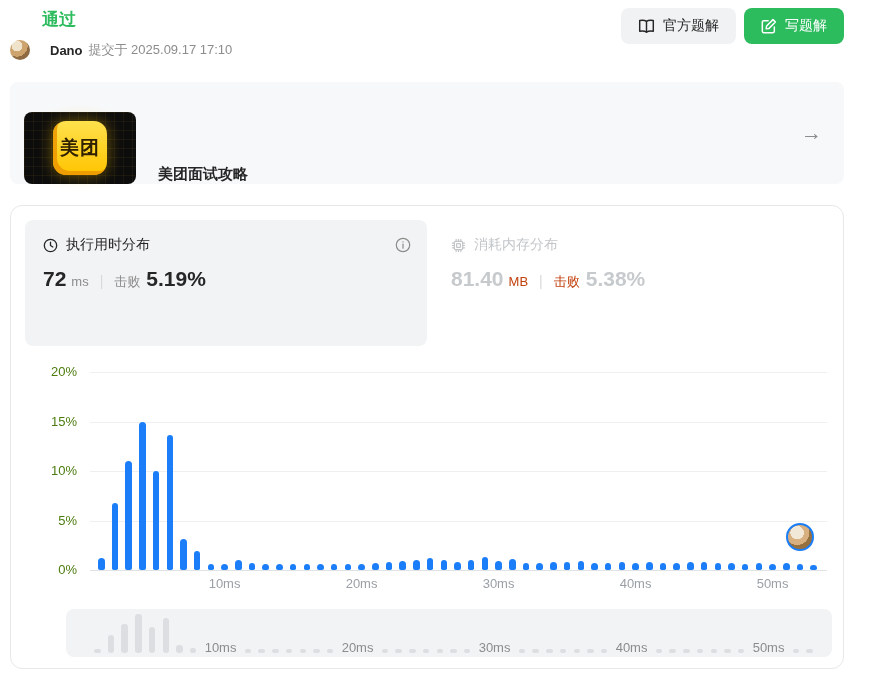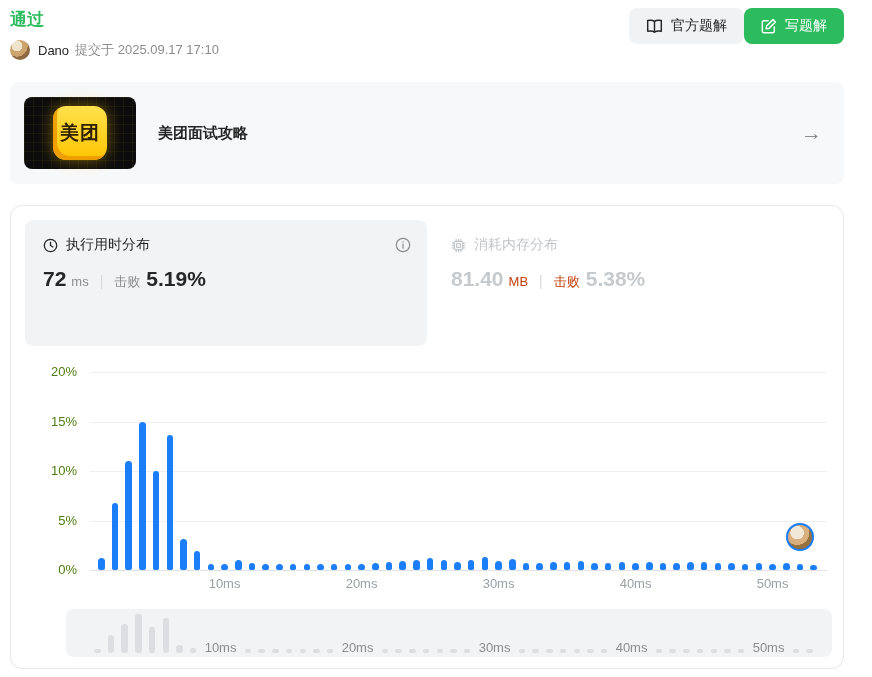--- a/index.html
+++ b/index.html
@@ -4,37 +4,37 @@
 <style>
   * { margin:0; padding:0; box-sizing:border-box; }
   html,body { width:872px; height:677px; background:#ffffff; overflow:hidden;
     font-family:"Liberation Sans","DejaVu Sans",sans-serif; color:#262626; }
   .page { position:relative; width:872px; height:677px; padding:8px 28px 0 10px; }
 
   
   .header { display:flex; justify-content:space-between; align-items:flex-start; }
   .hdr-left {}
   .status-row { display:flex; align-items:baseline; }
-  .status { font-size:17px; font-weight:700; color:#2cbb5d; }
+  .status { font-size:17px; font-weight:700; color:#2cbb5d;margin-left:32px; }
   .cases { font-size:13px; color:#8c8c8c; margin-left:10px; }
   .submit-row { display:flex; align-items:center; margin-top:9px; }
   .avatar-sm { width:20px; height:20px; border-radius:50%;
     background:radial-gradient(circle at 35% 30%, #efe3cc 0 28%, #cda36e 29% 55%, #8d6a42 56% 80%, #6e4f2e 81% 100%); }
-  .uname { font-size:13px; font-weight:400; margin-left:8px; }
+  .uname { font-size:13px; font-weight:700; margin-left:20px; }
   .subtime { font-size:13px; color:#8c8c8c; margin-left:6px; }
-  .hdr-actions { display:flex; }
+  .hdr-actions { display:flex; gap:8px; }
   .btn { height:36px; display:flex; align-items:center; gap:8px; padding:0 17px;
     border:none; border-radius:8px; font-size:14px; font-weight:500; cursor:pointer;
     font-family:inherit; }
   .btn-gray { background:#f1f2f3; color:#262626; }
   .btn-green { background:#2cbb5d; color:#ffffff; }
 
   
   .banner { position:relative; margin-top:22px; height:102px; background:#f7f8fa;
-    border-radius:8px; display:flex; align-items:center; cursor:pointer; }
+    border-radius:8px; display:flex; align-items:flex-end; cursor:pointer; }
   .banner-img { margin-left:14px; width:112px; height:72px; border-radius:8px;
     background-color:#0c0c0d;
     background-image:linear-gradient(rgba(255,210,40,.06) 1px, transparent 1px),
       linear-gradient(90deg, rgba(255,210,40,.06) 1px, transparent 1px);
     background-size:9px 9px;
     display:flex; align-items:center; justify-content:center; }
   .mt-icon { width:54px; height:54px; border-radius:13px;
     background:linear-gradient(180deg,#ffe14d,#ffc400);
     box-shadow:0 0 16px rgba(255,196,0,.45), inset 4px -4px 0 rgba(236,150,0,.85);
     display:flex; align-items:center; justify-content:center;

